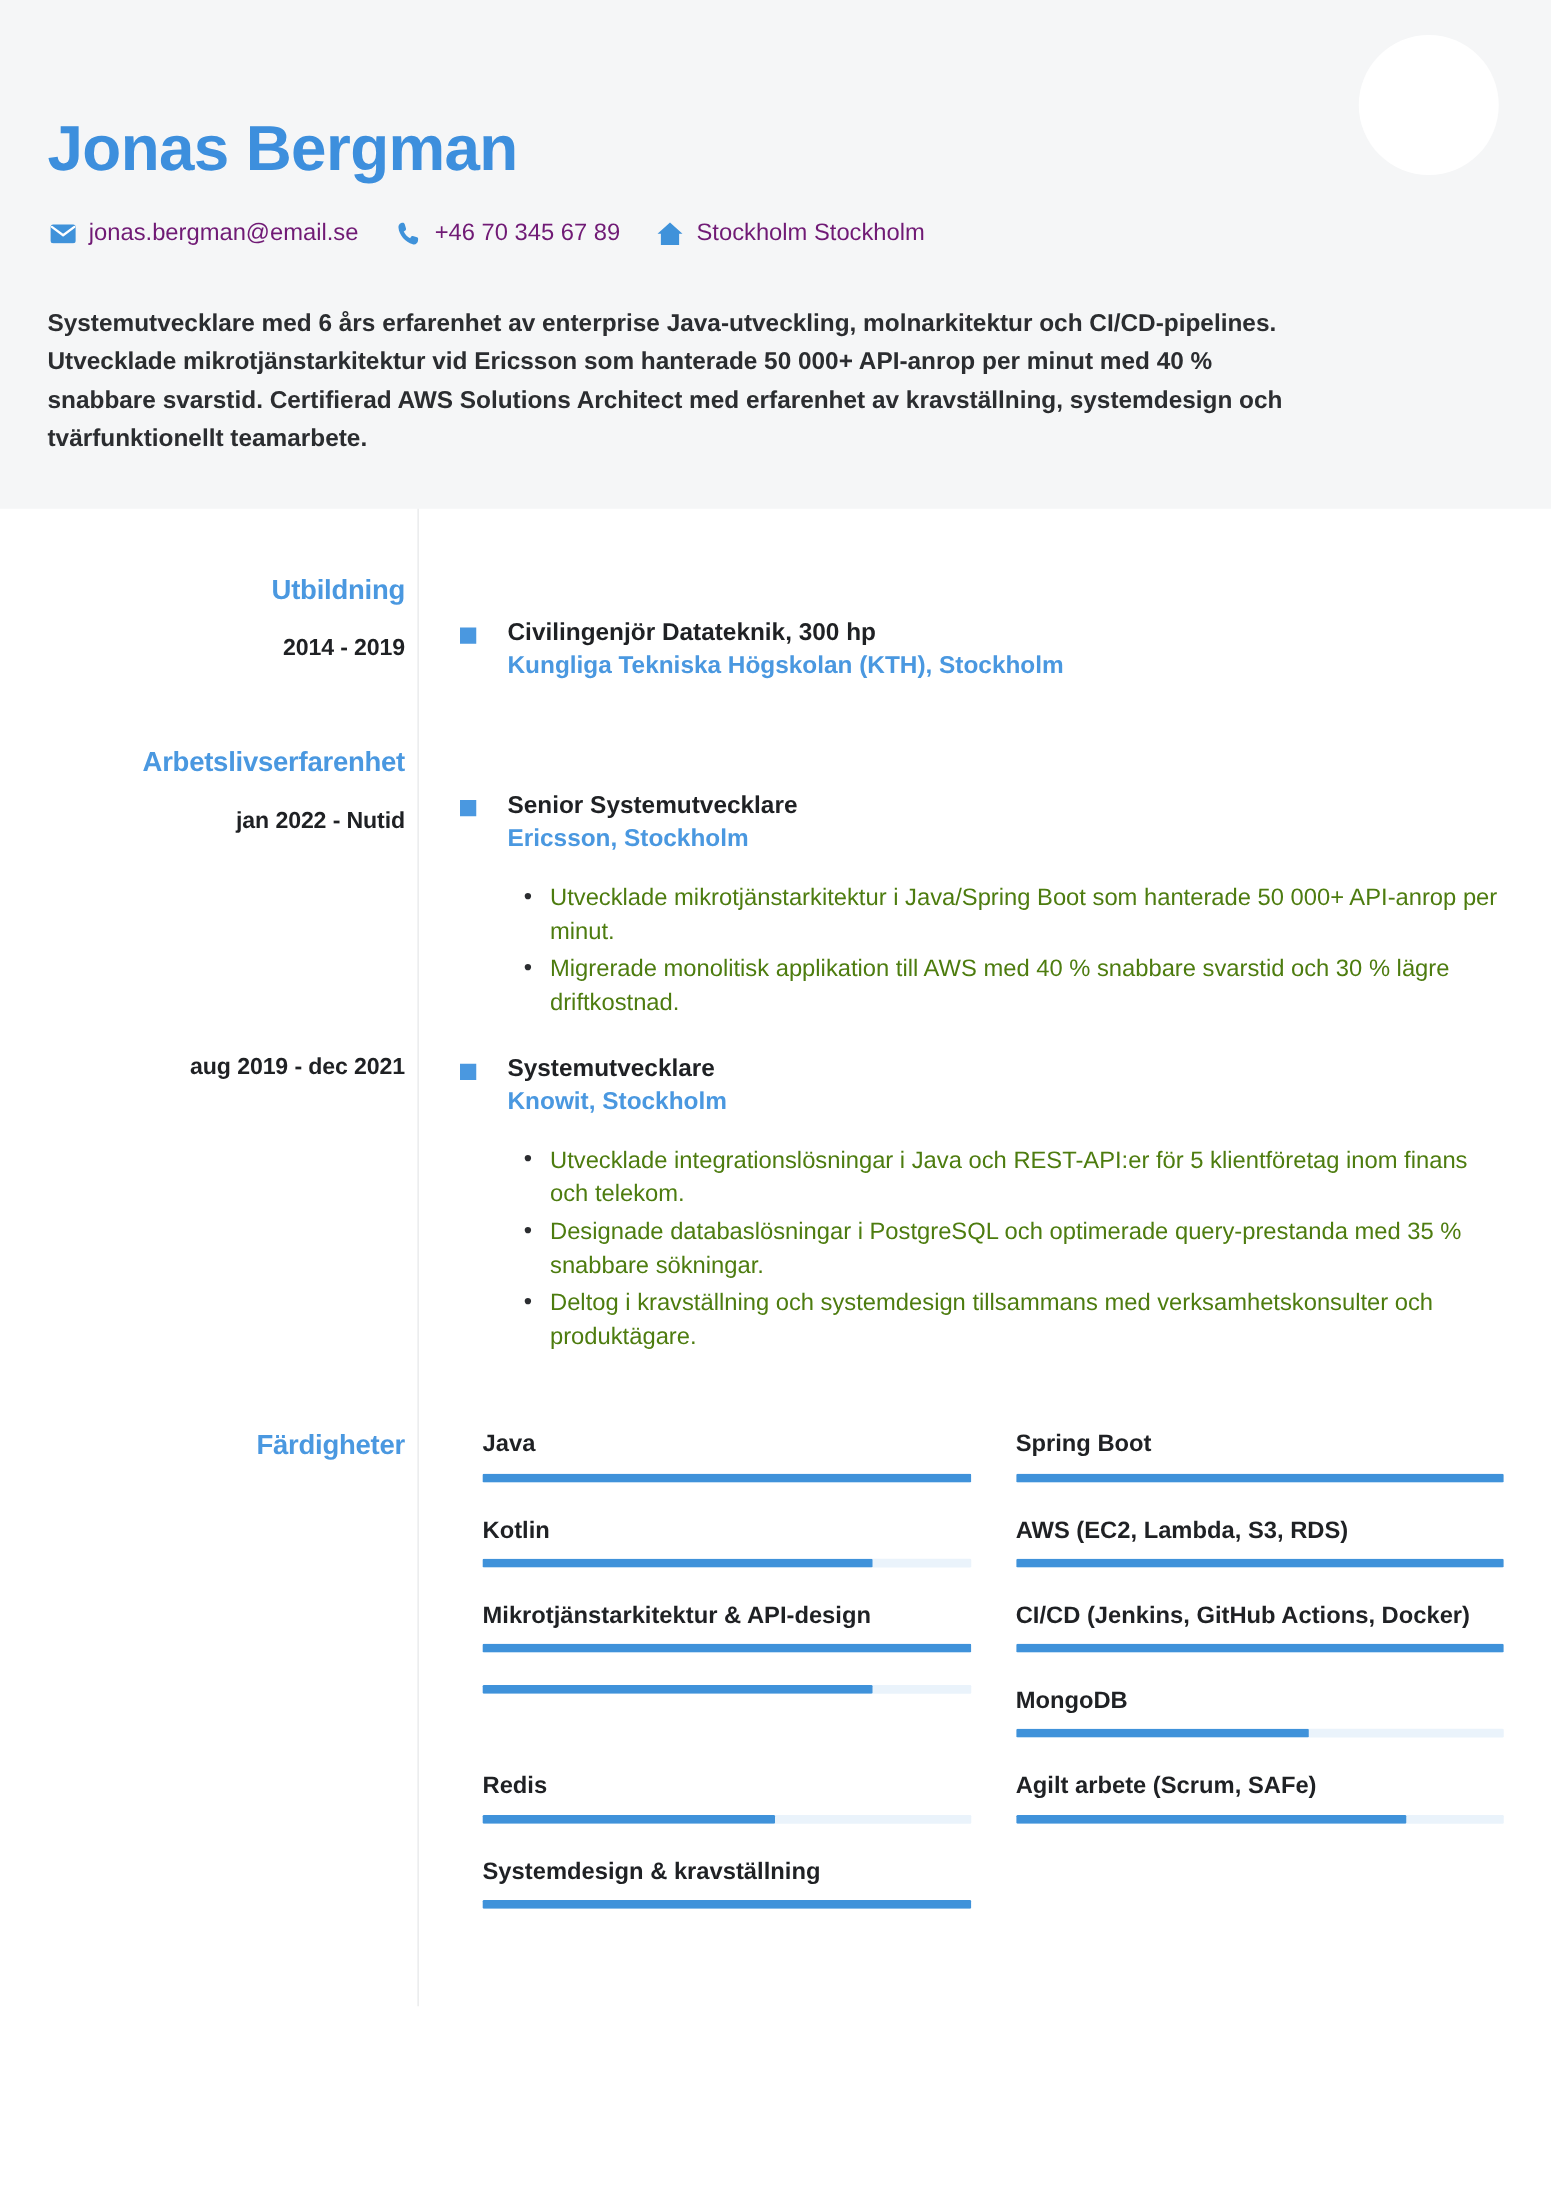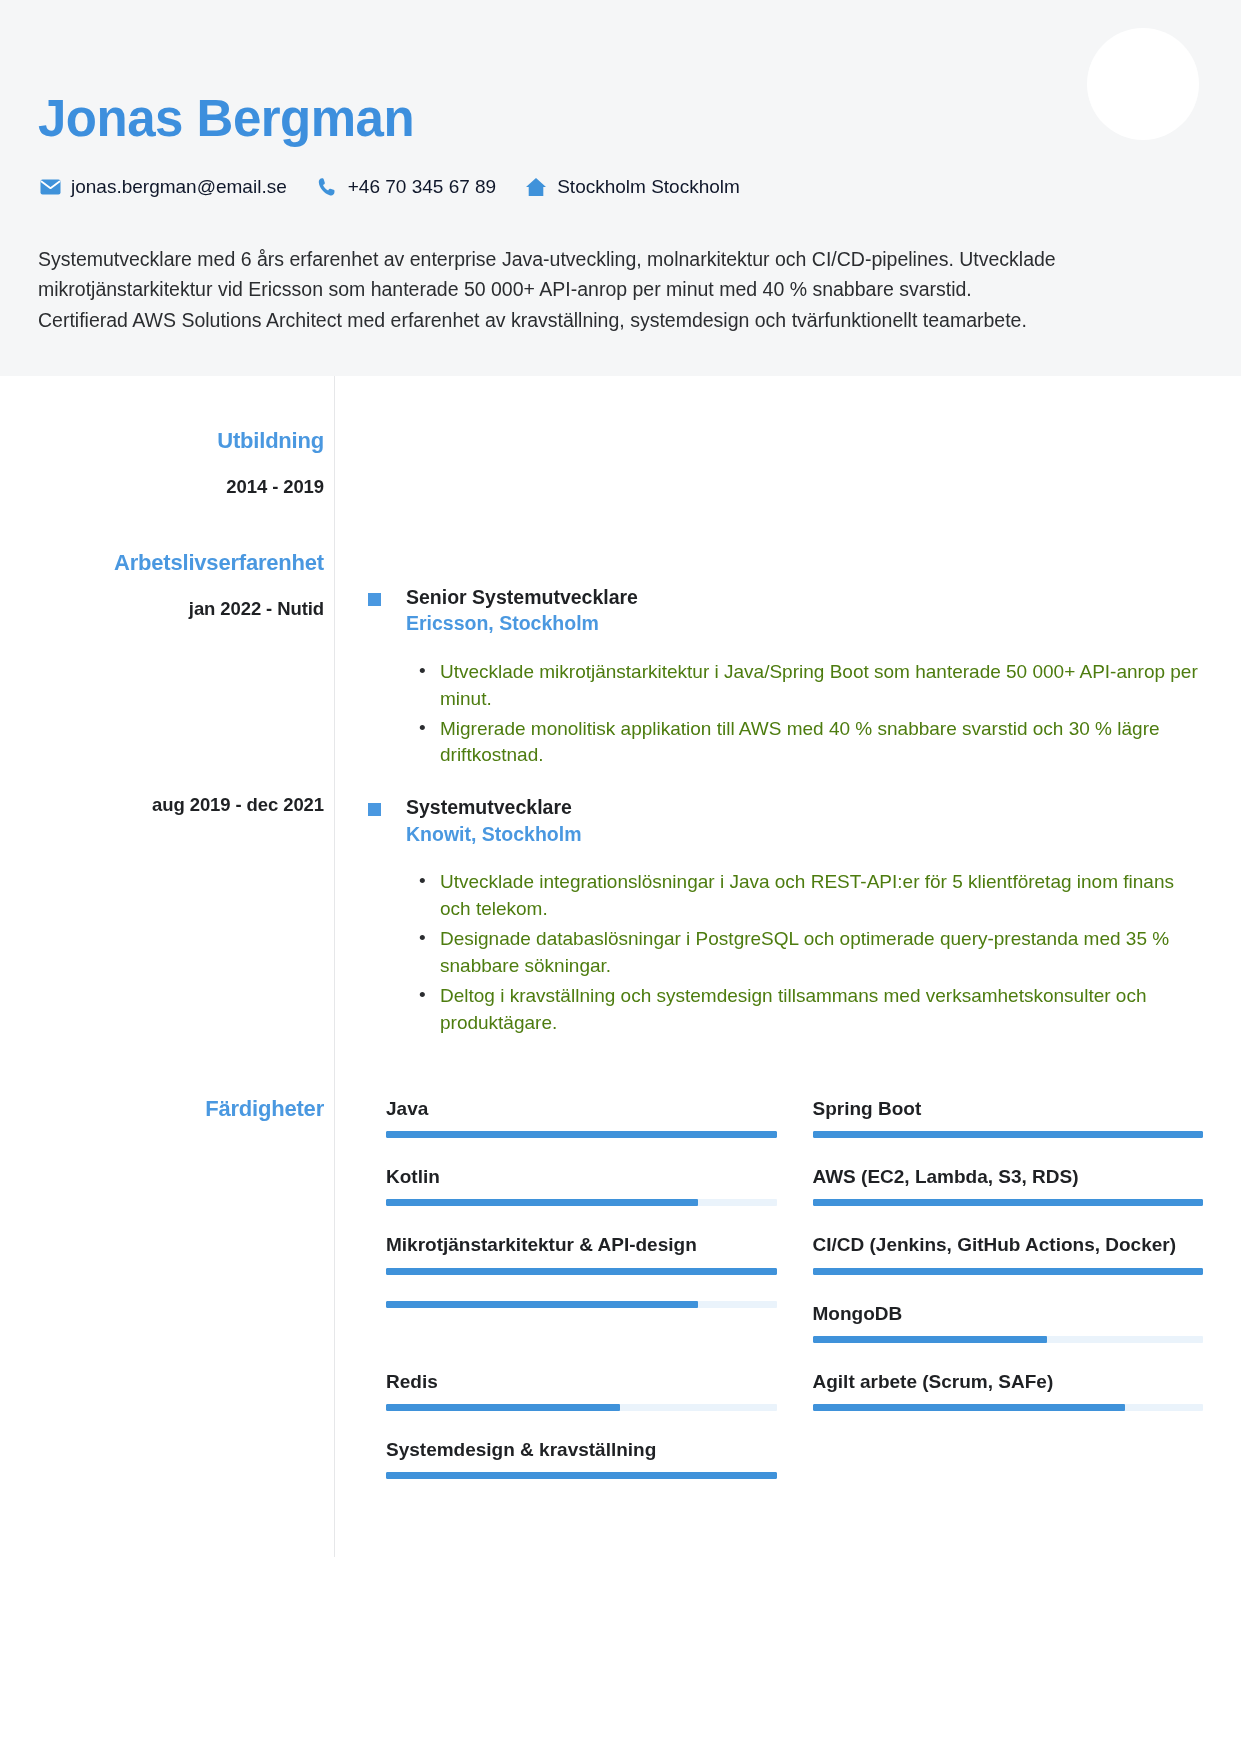--- a/index.html
+++ b/index.html
@@ -40,21 +40,21 @@
     align-items: center;
     flex-wrap: wrap;
     gap: 0px;
     margin-bottom: 46px;
   }
 
   .contact-item {
     display: flex;
     align-items: center;
     font-size: 19px;
-    color: #0f172a;
+    color: #701a75;
     margin-right: 28px;
     line-height: 1;
   }
 
   .contact-item .ico {
     display: inline-flex;
     align-items: center;
     justify-content: center;
     width: 24px;
     height: 22px;
@@ -62,20 +62,21 @@
     flex: 0 0 auto;
   }
 
   .contact-item .ico svg { display: block; }
 
   .summary {
     font-size: 19.5px;
     line-height: 1.58;
     color: #2b2d30;
     max-width: 1020px;
+    font-weight: bold;
   }
 
   .avatar {
     position: absolute;
     top: 28px;
     right: 42px;
     width: 112px;
     height: 112px;
     border-radius: 50%;
     background: #ffffff;
@@ -266,20 +267,28 @@
 <div class="content">
   <div class="divider-line"></div>
 
   <div class="spacer-xl"></div>
 
   <div class="section">
     <div class="col-left">
       <div class="section-title">Utbildning</div>
       <div class="spacer-md"></div>
       <div class="entry-date">2014 - 2019</div>
+    </div>
+    <div class="col-right">
+      <div class="spacer-lg"></div>
+      <div class="entry">
+        <span class="marker"></span>
+        <div class="entry-title">Civilingenjör Datateknik, 300 hp</div>
+        <div class="entry-org">Kungliga Tekniska Högskolan (KTH), Stockholm</div>
+      </div>
     </div>
   </div>
 
   <div class="spacer-xl"></div>
 
   <div class="section">
     <div class="col-left">
       <div class="section-title">Arbetslivserfarenhet</div>
       <div class="spacer-md"></div>
       <div class="entry-date">jan 2022 - Nutid</div>

